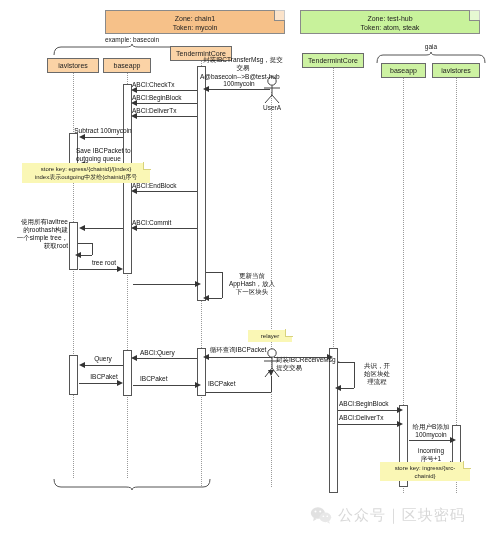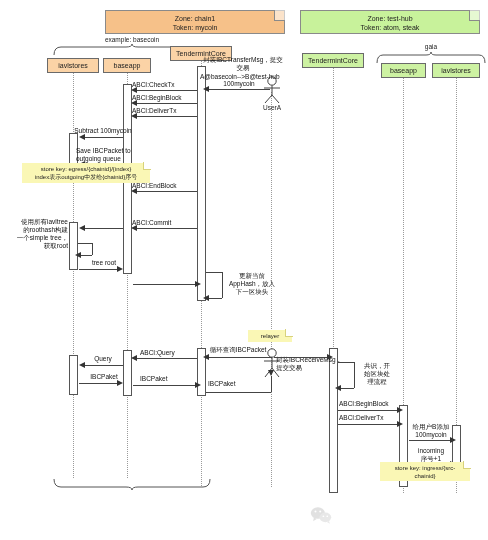--- a/index.html
+++ b/index.html
@@ -326,15 +326,16 @@
     <svg class="wm-icon" viewBox="0 0 28 22">
       <ellipse cx="10" cy="8.5" rx="9" ry="7.4" fill="#c9c9c9"></ellipse>
       <polygon points="5,14 4,19 8.5,16" fill="#c9c9c9"></polygon>
       <circle cx="7" cy="6.5" r="1.3" fill="#ffffff"></circle>
       <circle cx="13" cy="6.5" r="1.3" fill="#ffffff"></circle>
       <ellipse cx="19.5" cy="14" rx="7.5" ry="6.2" fill="#d6d6d6"></ellipse>
       <polygon points="24,18.5 25.5,22 21.5,20" fill="#d6d6d6"></polygon>
       <circle cx="17" cy="12.6" r="1.1" fill="#ffffff"></circle>
       <circle cx="22" cy="12.6" r="1.1" fill="#ffffff"></circle>
     </svg>
+    <span class="wm-text">公众号｜区块密码</span>
   </div>
 
 </div>
 
 </body></html>

